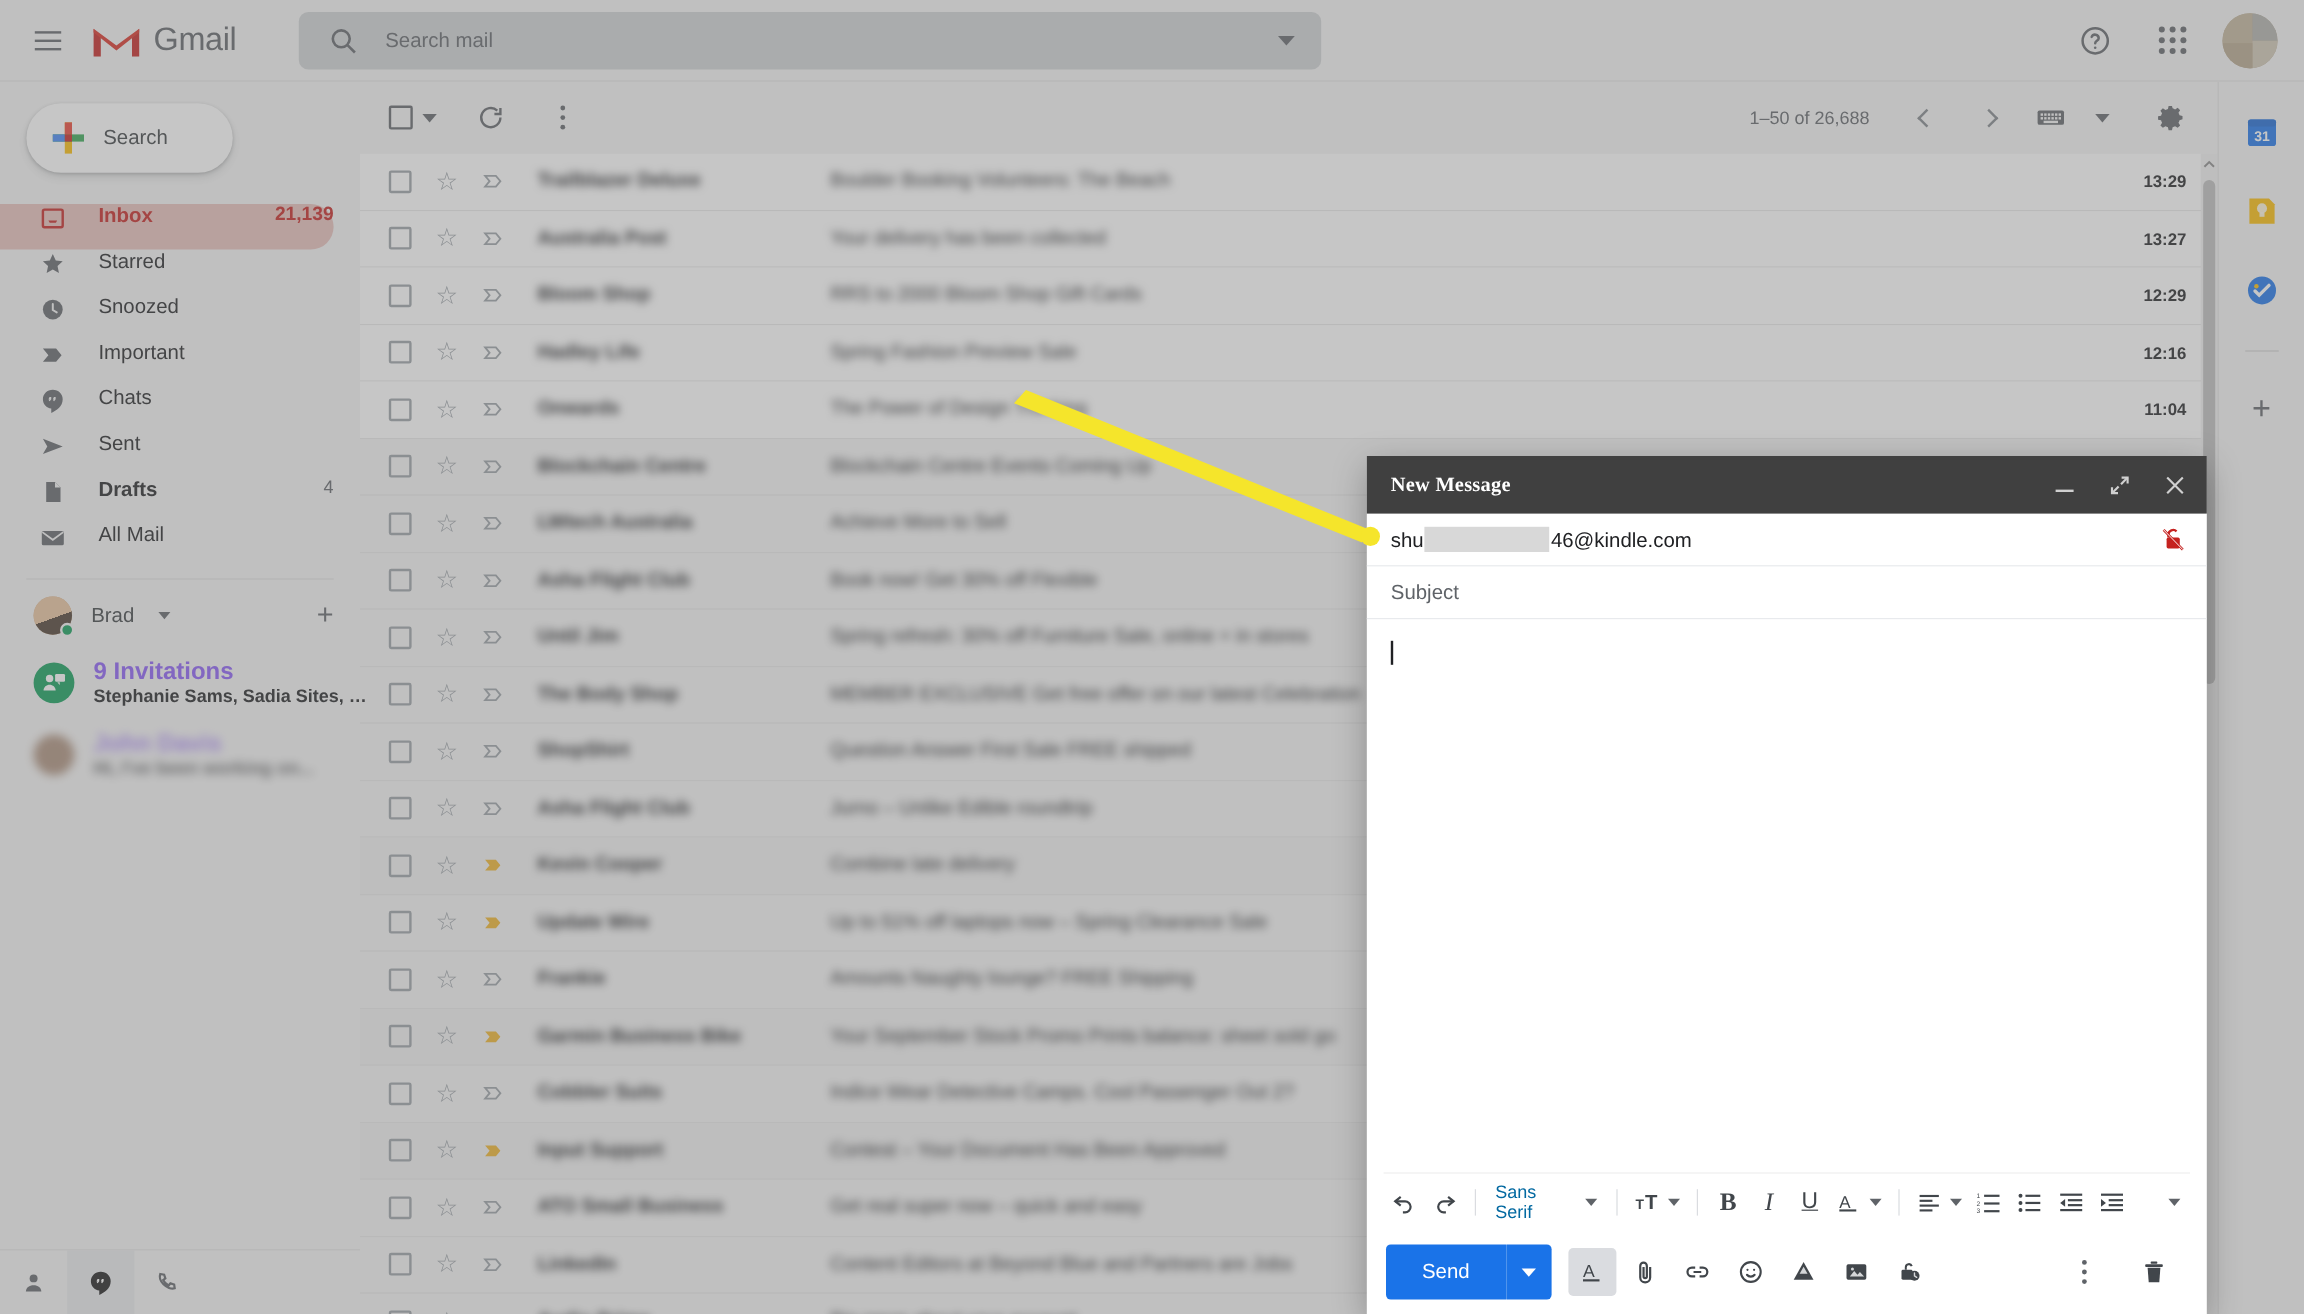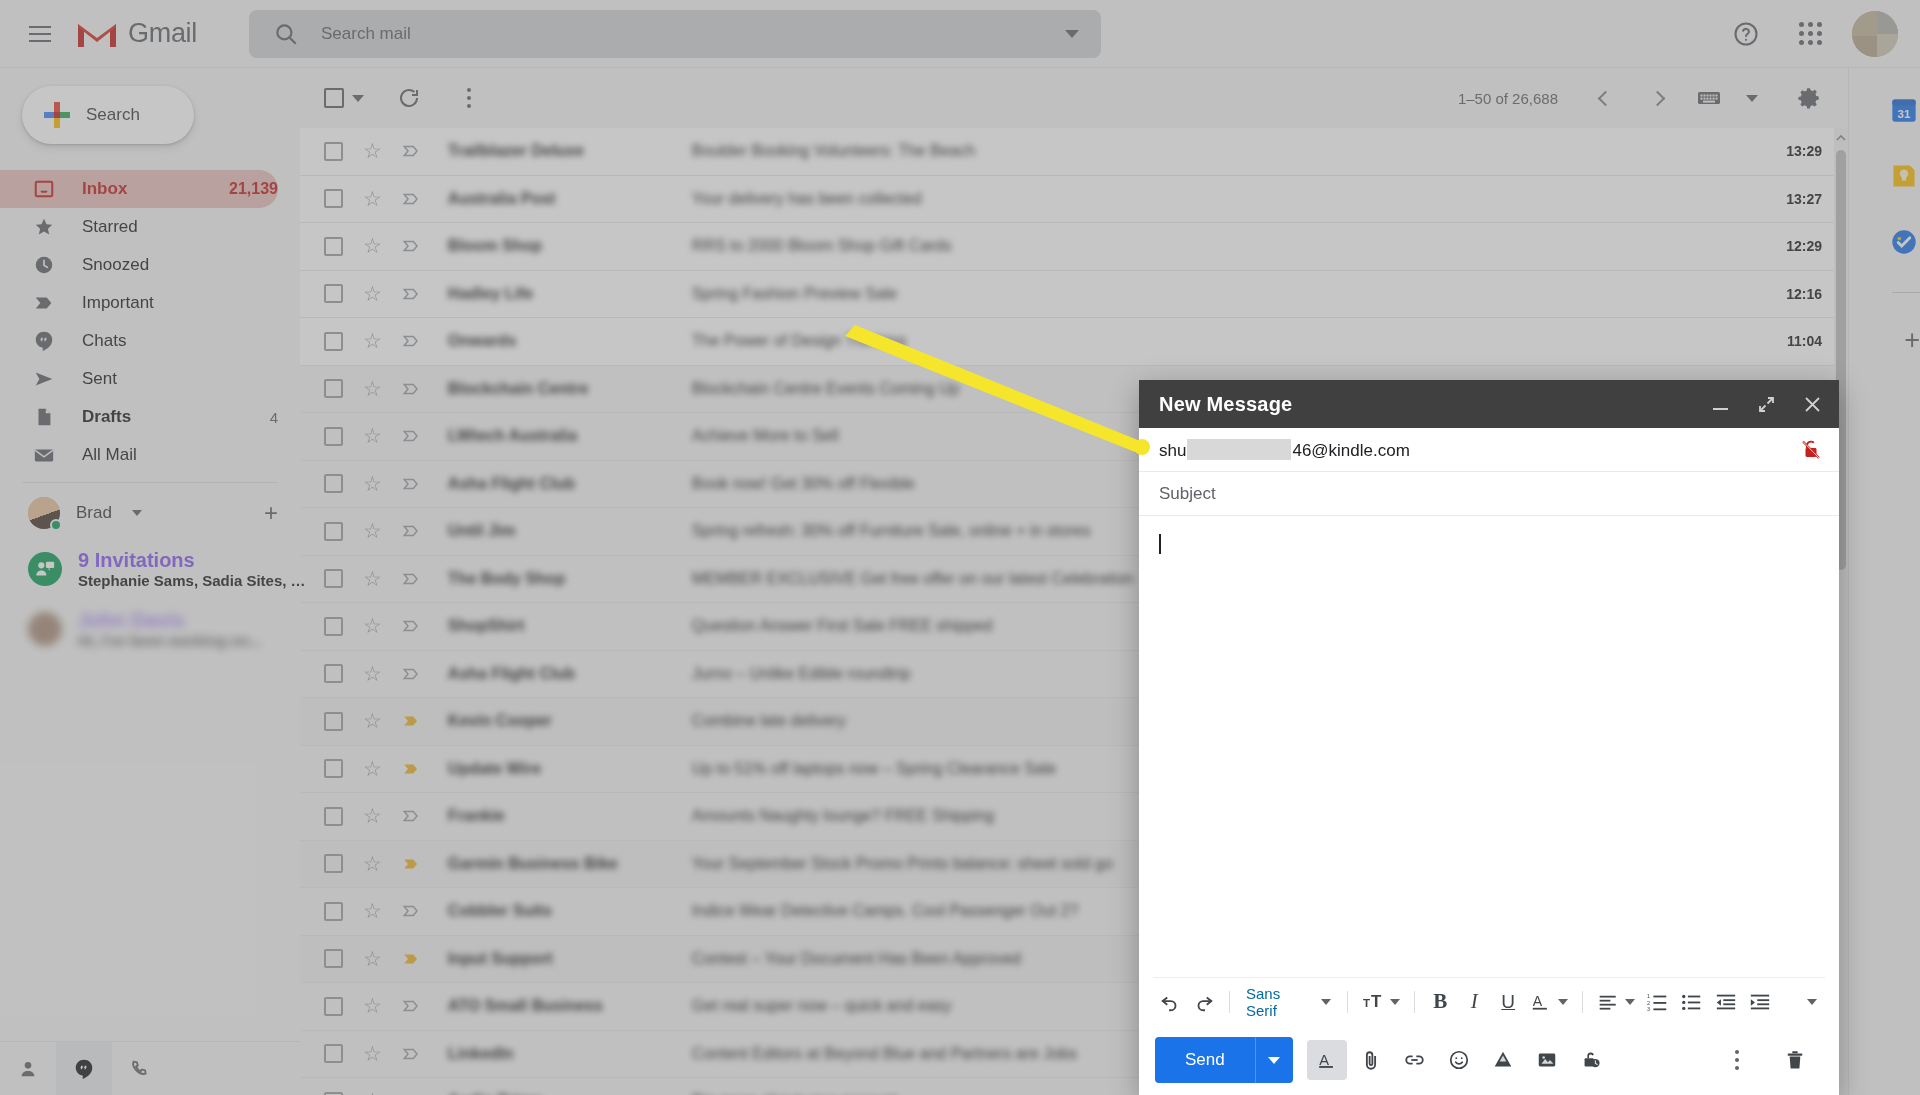--- a/index.html
+++ b/index.html
@@ -61,21 +61,21 @@
     border-radius: 29px; background: #fff;
     box-shadow: 0 1px 3px rgba(60,64,67,.3), 0 4px 8px rgba(60,64,67,.15);
     display: flex; align-items: center; gap: 14px; padding-left: 20px;
     cursor: pointer;
   }
   .plus-icon { width: 30px; height: 30px; position: relative; flex:0 0 auto;}
   .compose-label { font-size: 17px; color: #3c4043; }
 
   .nav { margin-top: 26px; }
   .nav-item {
-    height: 38px; display: flex; align-items: center;
+    height: 38px; display: flex; align-items: flex-start;
     padding-left: 32px; gap: 26px; cursor: pointer;
     border-radius: 0 19px 19px 0; margin-right: 22px;
     font-size: 17px; color: #202124;
   }
   .nav-item.active { background: #e7bfbb; color: #c5221f; font-weight: bold; }
   .nav-item.bold { font-weight: bold; }
   .nav-icon { width: 24px; height: 24px; flex: 0 0 auto; display:flex; align-items:center; justify-content:center;}
   .nav-count { margin-left: auto; font-size: 15px; }
   .nav-item.active .nav-count { color: #c5221f; font-weight: bold; font-size: 16px;}
 
@@ -129,36 +129,36 @@
   .row .time { width: 92px; text-align: right; padding-right: 26px; font-size: 14px; font-weight: bold; color: #202124; flex:0 0 auto;}
   .row .time.blurred { filter: blur(3.4px); }
 
   
   .list-scroll { position: absolute; right: 72px; top: 128px; bottom: 0; width: 14px; z-index: 3; }
   .list-scroll .track { position:absolute; inset:0; background: #f1f1f1; }
   .list-scroll .thumb { position: absolute; left: 2px; width: 10px; top: 22px; height: 420px; background: #bdbdbd; border-radius: 5px; }
   .list-scroll .uparrow { position:absolute; top:2px; left:1px; width:12px; height:12px;}
 
   
-  .rail { position: absolute; right: 0; top: 68px; bottom: 0; width: 72px; background: #f5f5f5; border-left: 1px solid #e4e4e4; display:flex; flex-direction:column; align-items:flex-end; padding-top: 26px; gap: 34px; z-index: 4;}
+  .rail { position: absolute; right: 0; top: 68px; bottom: 0; width: 72px; background: #f5f5f5; border-left: 1px solid #e4e4e4; display:flex; flex-direction:column; align-items:center; padding-top: 26px; gap: 34px; z-index: 4;}
   .rail-icon { width: 32px; height: 32px; cursor: pointer; display:flex;align-items:center;justify-content:center;}
   .rail-sep { width: 28px; height: 1px; background: #cfcfcf; }
   .rail-plus { font-size: 27px; color: #5f6368; line-height: 1; cursor: pointer;}
 
   
   .compose-window {
     position: absolute; left: 1139px; top: 380px; width: 700px; bottom: 0;
     background: #ffffff; box-shadow: 0 8px 28px rgba(0,0,0,.28);
     z-index: 60; display: flex; flex-direction: column;
   }
   .cw-header {
     height: 48px; background: #404040; color: #fff;
     display: flex; align-items: center; padding: 0 12px 0 20px;
   }
-  .cw-title { font-size: 20px; font-weight: bold; letter-spacing: .2px; }
+  .cw-title { font-size: 17px; font-weight: bold; letter-spacing: .2px; font-family: Liberation Serif, serif; }
   .cw-ctrls { margin-left: auto; display: flex; align-items: center; gap: 16px; }
   .cw-ctrl { width: 30px; height: 30px; display:flex;align-items:center;justify-content:center; cursor:pointer; }
   .cw-min { width: 15px; height: 2px; background: #d0d0d0; margin-top: 9px; }
 
   .cw-field { height: 44px; display: flex; align-items: center; padding: 0 16px 0 20px; border-bottom: 1px solid #e8eaed; position: relative; }
   .cw-to-text { font-size: 17px; color: #202124; position: relative; white-space: nowrap;}
   .redact { display: inline-block; width: 104px; height: 21px; background: #d8d8d8; vertical-align: -4px; margin: 0 1px; }
   .cw-subject { font-size: 17px; color: #5f6368; }
   .cw-lock { margin-left: auto; width: 24px; height: 24px; }
 

